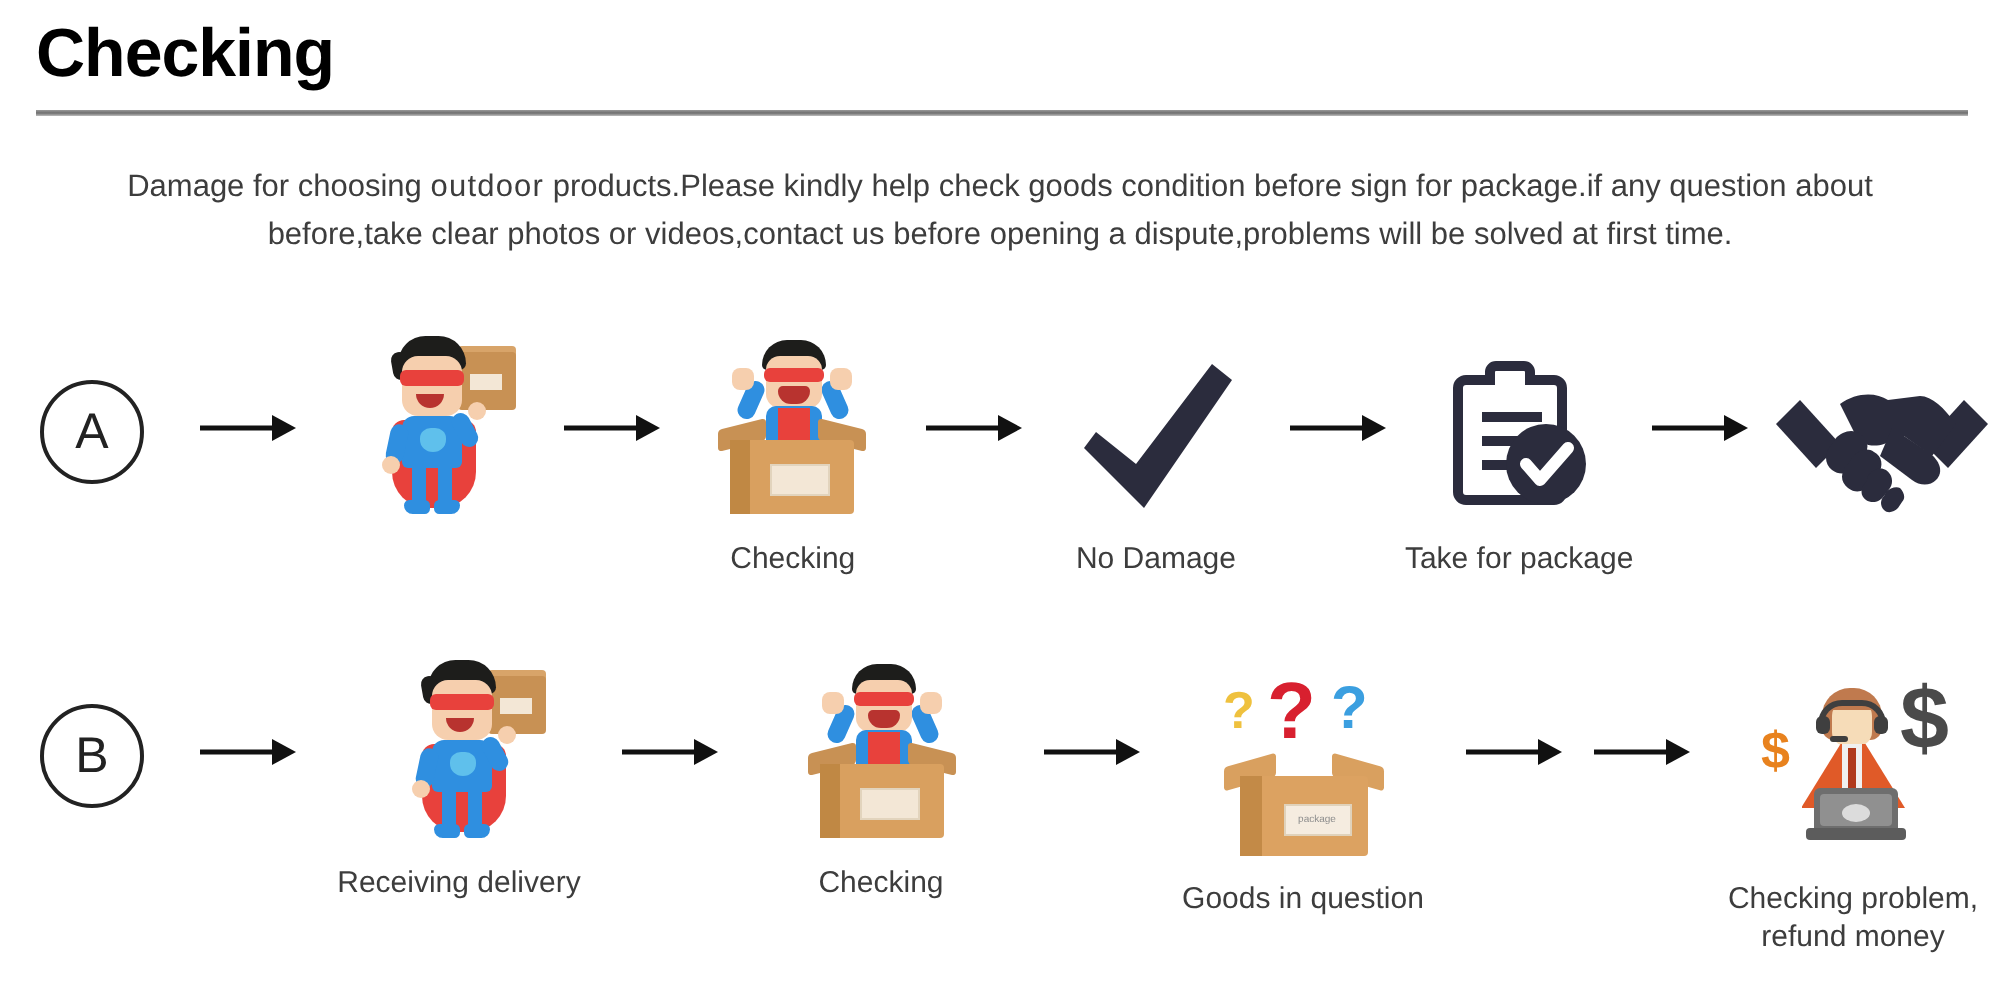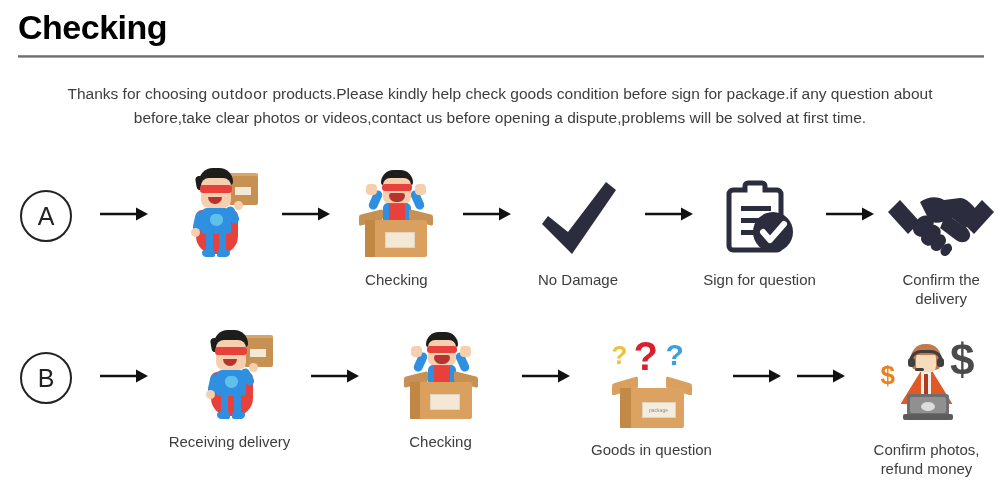--- a/index.html
+++ b/index.html
@@ -129,21 +129,21 @@
 </style>
 </head>
 <body>
 
 <div class="page">
 
   <div class="title">Checking</div>
   <div class="divider"></div>
 
   <div class="intro">
-    <span>Thanks for choosing</span>
+    <span>Damage for choosing</span>
     <span class="sp">outdoor</span>
     <span>products.Please kindly help check goods condition before sign for package.if any question about</span>
     <span>before,take clear photos or videos,contact us before opening a dispute,problems will be solved at first time.</span>
   </div>
 
   <div class="row row-a">
 
     <div class="badge-cell">
       <div class="badge">A</div>
     </div>
@@ -237,21 +237,21 @@
       <div class="art">
         <svg class="ico" width="74" height="80" viewBox="0 0 74 80">
           <path d="M10 10 h12 v-4 a3 3 0 0 1 3-3 h14 a3 3 0 0 1 3 3 v4 h12 a4 4 0 0 1 4 4 v52 a4 4 0 0 1 -4 4 h-44 a4 4 0 0 1 -4 -4 v-52 a4 4 0 0 1 4 -4 z" fill="none" stroke="#2b2c3d" stroke-width="5"></path>
           <rect x="18" y="26" width="30" height="5" fill="#2b2c3d"></rect>
           <rect x="18" y="38" width="22" height="5" fill="#2b2c3d"></rect>
           <rect x="18" y="50" width="14" height="5" fill="#2b2c3d"></rect>
           <circle cx="50" cy="52" r="20" fill="#2b2c3d"></circle>
           <path d="M40 52 l7 8 l14 -16" fill="none" stroke="#ffffff" stroke-width="6" stroke-linecap="round" stroke-linejoin="round"></path>
         </svg>
       </div>
-      <div class="label">Sign for question</div>
+      <div class="label">Take for package</div>
     </div>
 
     <div class="arrow">
       <svg width="48" height="16" viewBox="0 0 48 16">
           <line x1="0" y1="8" x2="36" y2="8" stroke="#111" stroke-width="2.4"></line>
           <polygon points="36,1.5 48,8 36,14.5" fill="#111"></polygon>
         </svg>
     </div>
 
     <div class="step">
@@ -262,21 +262,20 @@
             <polygon points="108,24 96,12 76,34 88,46"></polygon>
             <path d="M34 14 C42 8 52 8 58 12 L74 10 C80 10 86 16 92 24 L80 40 L66 30 L56 34 C50 36 44 34 42 30 Z"></path>
             <path d="M30 34 C26 38 26 44 30 47 C34 50 39 49 42 45 L46 40 C49 36 48 31 44 29 C40 26 35 28 32 31 Z"></path>
             <path d="M38 44 C34 48 34 53 38 56 C42 59 46 58 49 54 L53 49 C56 45 55 40 51 38 C47 35 42 38 40 41 Z"></path>
             <path d="M47 53 C44 56 44 60 47 62 C50 64 54 63 56 60 L59 56 C61 53 60 49 57 47 C54 45 50 47 48 50 Z"></path>
             <path d="M56 60 C54 62 54 65 56 67 C58 69 61 68 63 66 L65 63 C67 61 66 58 64 56 C62 55 59 56 57 58 Z"></path>
             <path d="M60 26 L78 38 C84 42 86 48 82 52 C79 55 74 55 70 52 L54 40 Z"></path>
           </g>
         </svg>
       </div>
-      <div class="label">Confirm the delivery</div>
     </div>
   </div>
 
   <div class="row row-b">
 
     <div class="badge-cell">
       <div class="badge">B</div>
     </div>
 
     <div class="arrow">
@@ -395,19 +394,19 @@
           <div class="body"></div>
             <div class="shirt"></div>
             <div class="tie"></div>
           <div class="laptopScr"></div>
             <div class="laptopIn"></div>
             <div class="touch"></div>
             <div class="laptopBase"></div>
         </div>
       </div>
       <div class="label">
-        <span>Confirm photos,</span><br>
+        <span>Checking problem,</span><br>
         <span>refund money</span>
       </div>
     </div>
   </div>
 
 </div>
 
 </body></html>

